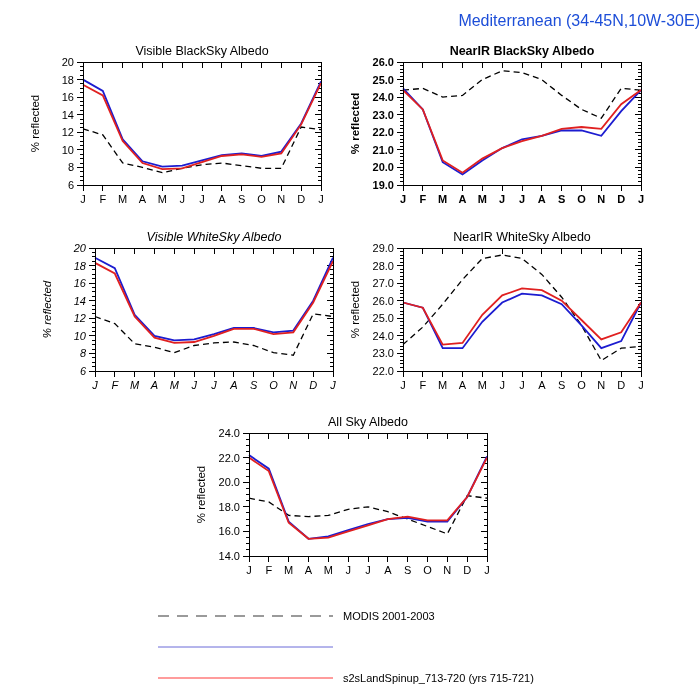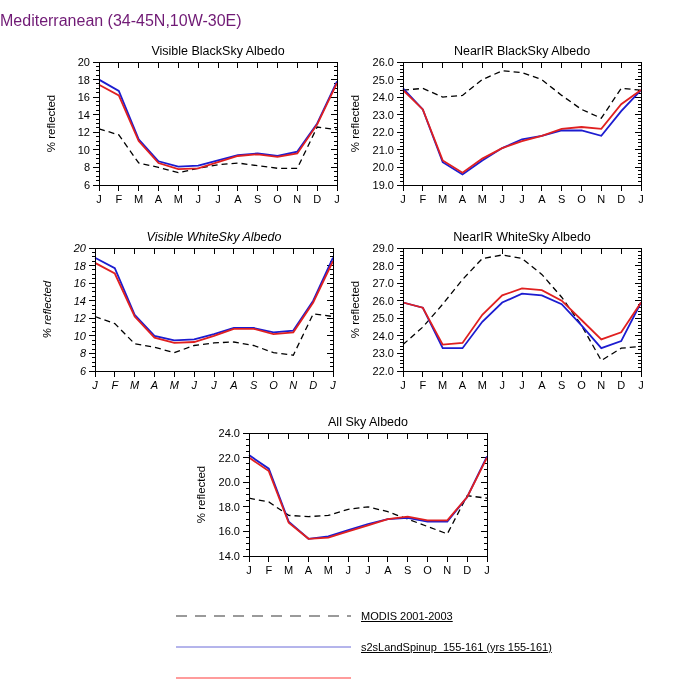--- a/index.html
+++ b/index.html
@@ -1,33 +1,33 @@
 <!DOCTYPE html>
 <html><head>
 <meta charset="utf-8">
 <style>
   html,body{margin:0;padding:0;background:#fff;}
   body{font-family:"Liberation Sans",sans-serif;color:#000;}
   #page{position:relative;width:700px;height:700px;background:#ffffff;overflow:hidden;}
-  #main-title{position:absolute;top:12px;left:0;width:700px;text-align:left;
-              font-size:16px;color:#701a75;}
+  #main-title{position:absolute;top:12px;left:0;width:700px;text-align:right;
+              font-size:16px;color:#1d4ed8;}
   .chart{position:absolute;}
   svg text{font-family:"Liberation Sans",sans-serif;fill:#000;}
-  .legend-row{position:absolute;left:176px;display:flex;align-items:center;height:12px;text-decoration:underline;}
+  .legend-row{position:absolute;left:158px;display:flex;align-items:center;height:12px;}
   .legend-swatch{width:175px;height:12px;display:block;}
   .legend-label{margin-left:10px;font-size:11px;white-space:nowrap;}
 </style>
 </head>
 <body>
 
 <div id="page">
 
   <div id="main-title">Mediterranean (34-45N,10W-30E)</div>
 
-  <div class="chart" style="left:34px;top:36px;width:315px;height:178px;"><svg width="315" height="178" viewBox="0 0 315 178">
+  <div class="chart" style="left:18px;top:36px;width:315px;height:178px;"><svg width="315" height="178" viewBox="0 0 315 178">
         <text x="184" y="19" text-anchor="middle" font-size="12.5">Visible BlackSky Albedo</text>
         <text x="21" y="87.5" text-anchor="middle" font-size="11.5" transform="rotate(-90 21 87.5)">% reflected</text>
         <g stroke="#000" stroke-width="1" shape-rendering="crispEdges">
           <line x1="59" y1="149" x2="65" y2="149"></line>
           <line x1="303" y1="149" x2="297" y2="149"></line>
           <line x1="61.5" y1="144.60714285714286" x2="65" y2="144.60714285714286"></line>
           <line x1="303" y1="144.60714285714286" x2="299.5" y2="144.60714285714286"></line>
           <line x1="61.5" y1="140.21428571428572" x2="65" y2="140.21428571428572"></line>
           <line x1="303" y1="140.21428571428572" x2="299.5" y2="140.21428571428572"></line>
           <line x1="61.5" y1="135.82142857142856" x2="65" y2="135.82142857142856"></line>
@@ -128,21 +128,21 @@
         <text x="223.66666666666666" y="167" text-anchor="middle" font-size="11">S</text>
         <text x="243.5" y="167" text-anchor="middle" font-size="11">O</text>
         <text x="263.33333333333337" y="167" text-anchor="middle" font-size="11">N</text>
         <text x="283.16666666666663" y="167" text-anchor="middle" font-size="11">D</text>
         <text x="303" y="167" text-anchor="middle" font-size="11">J</text>
         <polyline fill="none" stroke="#000000" stroke-width="1.3" stroke-dasharray="6 4" points="65.0,92.8 84.8,98.9 104.7,127.0 124.5,131.4 144.3,136.7 164.2,132.3 184.0,128.8 203.8,127.0 223.7,129.7 243.5,132.3 263.3,132.3 283.2,91.0 303.0,93.6"></polyline>
         <polyline fill="none" stroke="#1c1cd0" stroke-width="1.8" points="65.0,43.6 84.8,55.0 104.7,103.3 124.5,125.3 144.3,130.6 164.2,129.7 184.0,124.4 203.8,119.1 223.7,117.4 243.5,120.0 263.3,115.6 283.2,87.5 303.0,45.3"></polyline>
         <polyline fill="none" stroke="#e02020" stroke-width="1.8" points="65.0,48.8 84.8,59.4 104.7,105.1 124.5,127.0 144.3,133.2 164.2,132.3 184.0,126.2 203.8,120.0 223.7,118.3 243.5,120.9 263.3,117.4 283.2,88.4 303.0,47.1"></polyline>
         <rect x="65" y="26" width="238" height="123" fill="none" stroke="#000" stroke-width="1" shape-rendering="crispEdges"></rect>
       </svg></div>
-  <div class="chart" style="left:340px;top:36px;width:315px;height:178px;"><svg width="315" height="178" viewBox="0 0 315 178">
+  <div class="chart" style="left:340px;top:36px;width:315px;height:178px;font-weight:bold;"><svg width="315" height="178" viewBox="0 0 315 178">
         <text x="182" y="19" text-anchor="middle" font-size="12.5">NearIR BlackSky Albedo</text>
         <text x="19" y="87.5" text-anchor="middle" font-size="11.5" transform="rotate(-90 19 87.5)">% reflected</text>
         <g stroke="#000" stroke-width="1" shape-rendering="crispEdges">
           <line x1="57" y1="149" x2="63" y2="149"></line>
           <line x1="301" y1="149" x2="295" y2="149"></line>
           <line x1="59.5" y1="145.4857142857143" x2="63" y2="145.4857142857143"></line>
           <line x1="301" y1="145.4857142857143" x2="297.5" y2="145.4857142857143"></line>
           <line x1="59.5" y1="141.9714285714286" x2="63" y2="141.9714285714286"></line>
           <line x1="301" y1="141.9714285714286" x2="297.5" y2="141.9714285714286"></line>
           <line x1="59.5" y1="138.4571428571429" x2="63" y2="138.4571428571429"></line>
@@ -609,21 +609,21 @@
   <div class="legend-row" style="top:610px;">
     <svg class="legend-swatch">
         <line x1="0" y1="6" x2="175" y2="6" stroke="#9a9a9a" stroke-width="2" stroke-dasharray="11 8"></line>
       </svg>
     <span class="legend-label">MODIS 2001-2003</span>
   </div>
   <div class="legend-row" style="top:641px;">
     <svg class="legend-swatch">
         <line x1="0" y1="6" x2="175" y2="6" stroke="#6b6bd8" stroke-width="1"></line>
       </svg>
-    <span class="legend-label">s2sLandSpinup_155-161 (yrs 155-161)</span>
   </div>
   <div class="legend-row" style="top:672px;">
     <svg class="legend-swatch">
         <line x1="0" y1="6" x2="175" y2="6" stroke="#ff9c9c" stroke-width="2"></line>
       </svg>
+    <span class="legend-label">s2sLandSpinup_713-720 (yrs 715-721)</span>
   </div>
 
 </div>
 
 </body></html>

